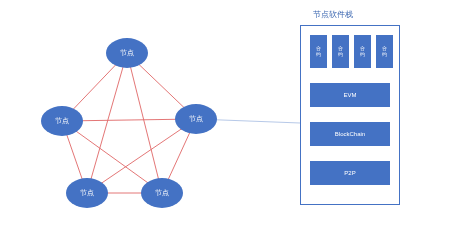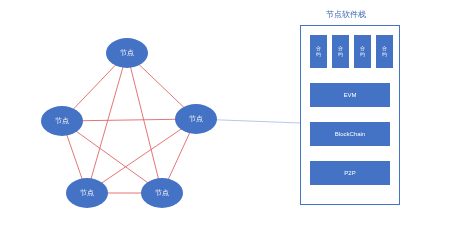--- a/index.html
+++ b/index.html
@@ -88,21 +88,21 @@
 </svg>
 
 <div id="node-labels">
     <div class="node-label" style="left: 106px; top: 49px; width: 42px;">节点</div>
     <div class="node-label" style="left: 175px; top: 115px; width: 42px;">节点</div>
     <div class="node-label" style="left: 141px; top: 189px; width: 42px;">节点</div>
     <div class="node-label" style="left: 66px; top: 189px; width: 42px;">节点</div>
     <div class="node-label" style="left: 41px; top: 117px; width: 42px;">节点</div>
   </div>
 
-<div class="stack-title" style="left:326px; top:11px;">节点软件栈</div>
+<div class="stack-title" style="left:313px; top:11px;">节点软件栈</div>
 
 <div class="stack-outline" style="left:300px; top:25px; width:100px; height:180px;"></div>
 
 <div id="stack-contracts">
     <div class="stack-box contract-box" style="left: 310px; top: 35px; width: 17px; height: 33px;">
       <span style="display: block; width: 6px;">合约</span>
     </div>
     <div class="stack-box contract-box" style="left: 332px; top: 35px; width: 17px; height: 33px;">
       <span style="display: block; width: 6px;">合约</span>
     </div>

